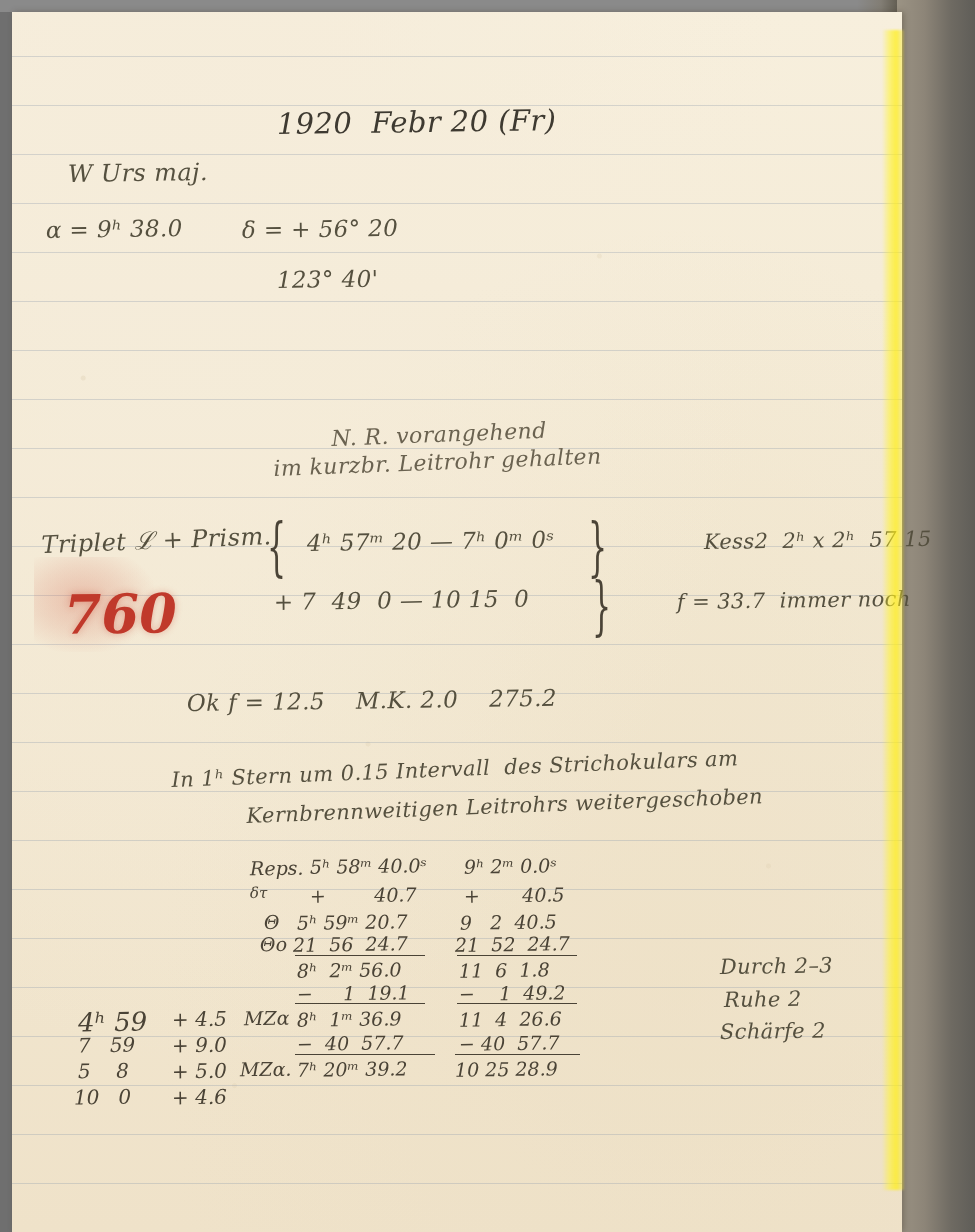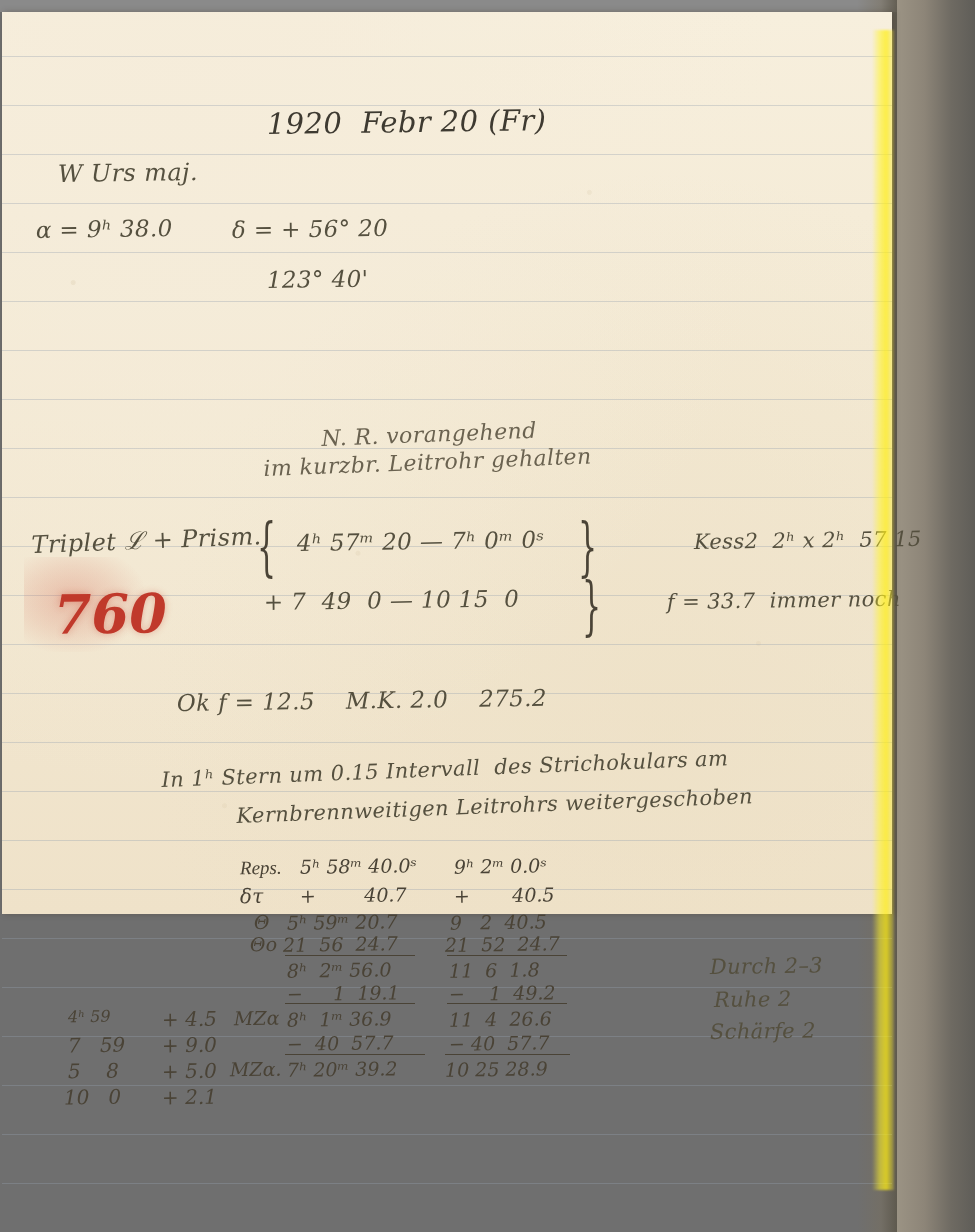--- a/index.html
+++ b/index.html
@@ -19,22 +19,22 @@
     position:absolute;top:0;right:78px;width:40px;height:1232px;
     background:linear-gradient(to right,rgba(120,110,90,0) 0%,rgba(120,110,90,0.45) 60%,rgba(90,84,70,0.8) 100%);
   }
   .top-strip{
     position:absolute;top:0;left:0;width:975px;height:12px;
     background:#8a8a8a;
   }
   
   .page-sheet{
     position:absolute;
-    left:2px;top:12px;
-    width:890px;height:902px;
+    left:12px;top:12px;
+    width:890px;height:1220px;
     background:#f6ecd9;
     background-image:
       radial-gradient(ellipse at 20% 12%, rgba(245,236,218,0.9) 0%, rgba(243,232,211,0) 60%),
       radial-gradient(ellipse at 75% 80%, rgba(236,223,196,0.55) 0%, rgba(236,223,196,0) 55%),
       linear-gradient(to bottom,#f7efdd 0%,#f3e9d3 45%,#efe2c9 100%);
     box-shadow:2px 0 6px rgba(60,50,35,0.35);
   }
   
   .hl-stripe{
     position:absolute;top:18px;right:-2px;width:22px;height:1160px;
@@ -157,22 +157,22 @@
     <div class="hw sl3 ink-mid" style="left:665px;top:578px;font-size:21px;">f = 33.7  immer noch</div>
 
     <div class="redsmudge" style="left:22px;top:545px;"></div>
     <div class="red sl3" style="position:absolute;left:52px;top:570px;font-size:54px;">760</div>
 
     <div class="hw sl3 ink-mid" style="left:175px;top:678px;font-size:23px;">Ok f = 12.5    M.K. 2.0    275.2</div>
 
     <div class="hw sl2 ink-mid" style="left:160px;top:756px;font-size:21px;">In 1ʰ Stern um 0.15 Intervall  des Strichokulars am</div>
     <div class="hw sl2 ink-mid" style="left:235px;top:792px;font-size:21px;">Kernbrennweitigen Leitrohrs weitergeschoben</div>
 
-    <div class="tbl sl3" style="left:238px;top:845px;font-size:19px;font-family:Liberation Serif, serif;">Reps.</div>
-    <div class="tbl sl3" style="left:238px;top:872px;font-size:20px;">δτ</div>
+    <div class="tbl sl3" style="left:238px;top:845px;font-size:19px;">Reps.</div>
+    <div class="tbl sl3" style="left:238px;top:872px;font-size:15px;">δτ</div>
     <div class="tbl sl3" style="left:252px;top:899px;font-size:19px;">Θ</div>
     <div class="tbl sl3" style="left:248px;top:921px;font-size:19px;text-align:center;">Θο</div>
     <div class="tbl sl3" style="left:232px;top:995px;font-size:19px;">MZα</div>
     <div class="tbl sl3" style="left:228px;top:1046px;font-size:19px;">MZα.</div>
 
     <div class="tbl sl3" style="left:298px;top:843px;font-size:19px;">5ʰ 58ᵐ 40.0ˢ</div>
     <div class="tbl sl3" style="left:298px;top:872px;font-size:19px;">+        40.7</div>
     <div class="tbl sl3" style="left:285px;top:899px;font-size:19px;">5ʰ 59ᵐ 20.7</div>
     <div class="tbl sl3" style="left:281px;top:921px;font-size:19px;">21  56  24.7</div>
     <div class="tbl sl3" style="left:285px;top:947px;font-size:19px;">8ʰ  2ᵐ 56.0</div>
@@ -190,28 +190,28 @@
     <div class="tbl sl3" style="left:443px;top:921px;font-size:19px;">21  52  24.7</div>
     <div class="tbl sl3" style="left:447px;top:947px;font-size:19px;">11  6  1.8</div>
     <div class="tbl sl3" style="left:447px;top:970px;font-size:19px;">−    1  49.2</div>
     <div class="tbl sl3" style="left:447px;top:996px;font-size:19px;">11  4  26.6</div>
     <div class="tbl sl3" style="left:447px;top:1020px;font-size:19px;">− 40  57.7</div>
     <div class="tbl sl3" style="left:443px;top:1046px;font-size:19px;">10 25 28.9</div>
     <div style="position:absolute;left:445px;top:943px;width:120px;height:1px;background:#4a4336;"></div>
     <div style="position:absolute;left:445px;top:991px;width:120px;height:1px;background:#4a4336;"></div>
     <div style="position:absolute;left:443px;top:1042px;width:125px;height:1px;background:#4a4336;"></div>
 
-    <div class="tbl sl3" style="left:66px;top:995px;font-size:16px;">4ʰ 59</div>
+    <div class="tbl sl3" style="left:66px;top:995px;font-size:26px;">4ʰ 59</div>
     <div class="tbl sl3" style="left:160px;top:995px;font-size:20px;">+ 4.5</div>
     <div class="tbl sl3" style="left:66px;top:1021px;font-size:20px;">7   59</div>
     <div class="tbl sl3" style="left:160px;top:1021px;font-size:20px;">+ 9.0</div>
     <div class="tbl sl3" style="left:66px;top:1047px;font-size:20px;">5    8</div>
     <div class="tbl sl3" style="left:160px;top:1047px;font-size:20px;">+ 5.0</div>
     <div class="tbl sl3" style="left:62px;top:1073px;font-size:20px;">10   0</div>
-    <div class="tbl sl3" style="left:160px;top:1073px;font-size:20px;">+ 2.1</div>
+    <div class="tbl sl3" style="left:160px;top:1073px;font-size:20px;">+ 4.6</div>
 
     <div class="hw sl3 ink-mid" style="left:708px;top:943px;font-size:21px;">Durch 2–3</div>
     <div class="hw sl3 ink-mid" style="left:712px;top:976px;font-size:21px;">Ruhe 2</div>
     <div class="hw sl3 ink-mid" style="left:708px;top:1008px;font-size:21px;">Schärfe 2</div>
 
     <div class="hl-stripe"></div>
   </div>
 
 </div>
 

